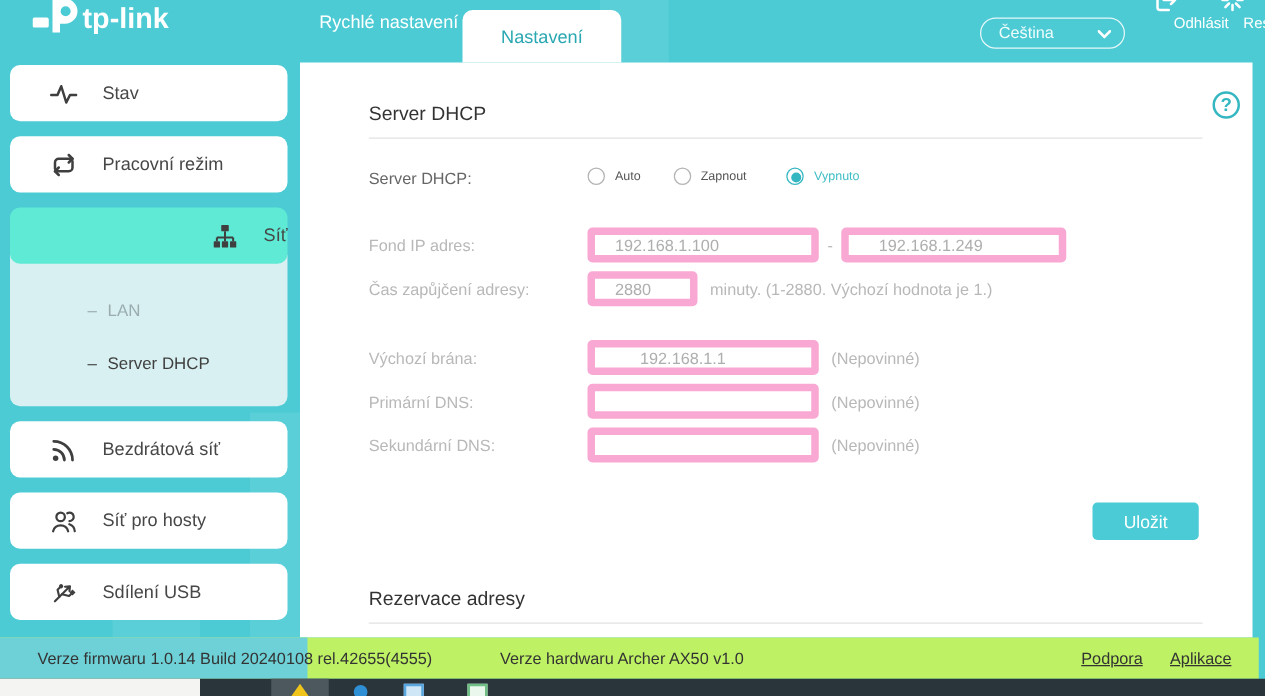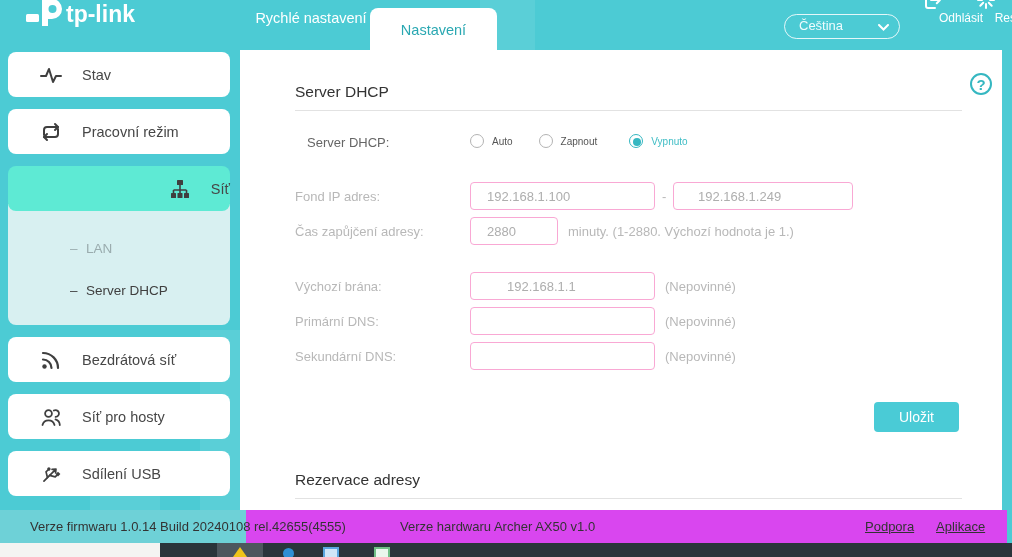--- a/index.html
+++ b/index.html
@@ -43,37 +43,37 @@
   
   .panel { position:absolute; left:240px; top:50px; width:762px; height:460px; background:#ffffff; }
   .help { position:absolute; left:730px; top:23px; width:22px; height:22px; border:2px solid #35b7c1;
           border-radius:50%; color:#35b7c1; font-size:15px; font-weight:bold; text-align:center;
           line-height:20px; cursor:pointer; }
   .sec-title { position:absolute; left:55px; font-size:15.5px; color:#333333; }
   .divider { position:absolute; left:55px; width:667px; height:1px; background:#e2e2e2; }
   .flabel { position:absolute; left:55px; font-size:13px; color:#666666; }
   .flabel.dis { color:#b8b8b8; }
   .fnote { position:absolute; font-size:13px; color:#b8b8b8; }
-  .tf { position:absolute; height:28px; border:1px solid #f9a8d4; border-radius:4px;
+  .tf { position:absolute; height:28px; border:6px solid #f9a8d4; border-radius:4px;
         font-family:"Liberation Sans",sans-serif; font-size:13px; color:#aeaeae;
         padding-left:16px; outline:none; background:#ffffff; }
   .radio-row { position:absolute; left:230px; display:flex; align-items:center; }
   .radio { width:14px; height:14px; border:1px solid #b3b3b3; border-radius:50%;
            background:#fff; position:relative; flex:none; cursor:pointer; }
   .radio.sel { border-color:#35b7c1; }
   .radio.sel::after { content:""; position:absolute; left:3px; top:3px; width:8px; height:8px;
                       border-radius:50%; background:#35b7c1; }
   .rlabel { font-size:10px; color:#555555; margin-left:8px; cursor:pointer; }
   .rlabel.sel { color:#3fbdc5; }
   .save-btn { position:absolute; left:634px; top:352px; width:85px; height:30px;
               background:#4acbd6; border:none; border-radius:4px; color:#ffffff;
               font-family:"Liberation Sans",sans-serif; font-size:14px; cursor:pointer; }
 
   
-  .footer { position:absolute; left:0; top:510px; width:1007px; height:33px; background:#d946ef; }
+  .footer { position:absolute; left:0; top:510px; width:1007px; height:33px; background:#bef264; }
   .footer-left-tint { position:absolute; left:0; top:0; width:246px; height:33px; background:#6ed1d7; }
   .footer span { position:absolute; top:9px; font-size:13px; color:#333333; }
   .f-link { position:absolute; top:9px; font-size:13px; color:#333333;
             text-decoration:underline; cursor:pointer; }
 
   
   .taskbar { position:absolute; left:0; top:543px; width:1012px; height:14px; background:#2a353b; }
   .tb-left { position:absolute; left:0; top:0; width:160px; height:14px; background:#f4f4f2; }
   .tb-slot { position:absolute; left:217px; top:0; width:46px; height:14px; background:#4d575e; }
   .tb-star { position:absolute; left:233px; top:4px; width:0; height:0;
@@ -234,21 +234,21 @@
     <span class="lbl">Sdílení USB</span>
   </div>
 
   <div class="panel">
 
     <div class="help">?</div>
 
     <div class="sec-title" style="top:33px;">Server DHCP</div>
     <div class="divider" style="top:60px;"></div>
 
-    <div class="flabel" style="top:85px;margin-left:12px;">Server DHCP:</div>
+    <div class="flabel" style="top:85px;">Server DHCP:</div>
     <div class="radio-row" style="top:84px;">
       <span class="radio"></span>
       <span class="rlabel" style="margin-right:26px;">Auto</span>
       <span class="radio"></span>
       <span class="rlabel" style="margin-right:32px;">Zapnout</span>
       <span class="radio sel"></span>
       <span class="rlabel sel">Vypnuto</span>
     </div>
 
     <div class="flabel dis" style="top:139px;">Fond IP adres:</div>

